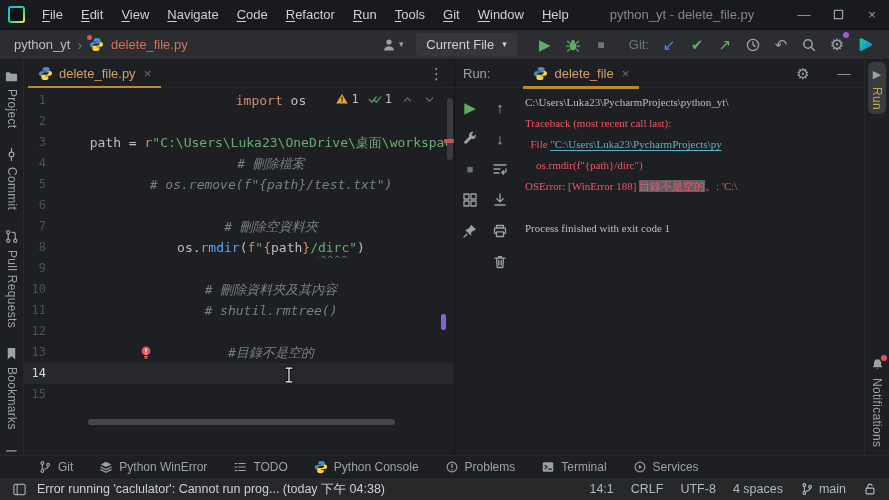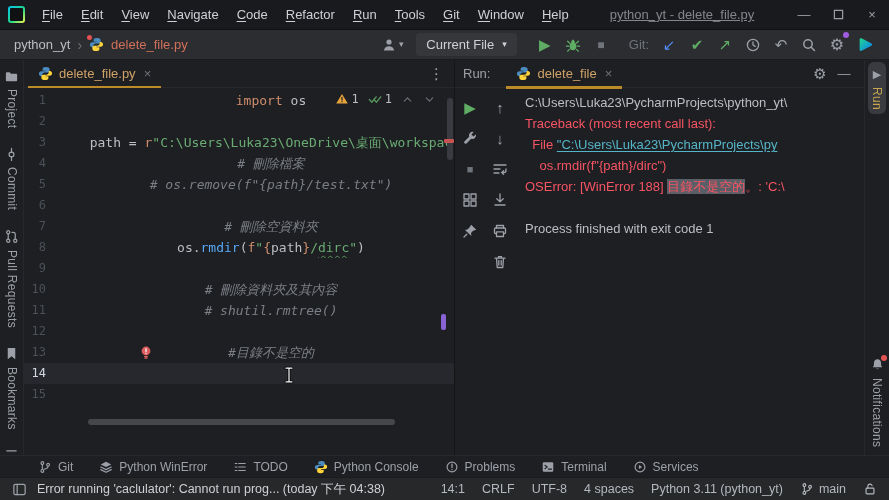--- a/index.html
+++ b/index.html
@@ -9,21 +9,21 @@
   .mono{font-family:"DejaVu Sans Mono",monospace;}
   
   .titlebar{position:absolute;left:0;top:0;width:889px;height:30px;background:#191A1D;
             display:flex;align-items:center;border-bottom:1px solid #111214;box-sizing:border-box;}
   .pclogo{width:17px;height:17px;margin:0 10px 0 8px;border-radius:3px;position:relative;flex:0 0 auto;
           background:linear-gradient(135deg,#07C3F2,#21D789 55%,#FCF84A);}
   .pclogo::after{content:"";position:absolute;inset:2px;background:#101113;border-radius:1px;}
   .menus{display:flex;align-items:center;gap:4px;}
   .menu-item{padding:3px 7px;color:#CED0D6;cursor:default;border-radius:4px;}
   .menu-item u{text-decoration:underline;text-underline-offset:2px;}
-  .wintitle{margin-left:34px;color:#83868C;white-space:nowrap;text-decoration:underline;}
+  .wintitle{margin-left:34px;color:#83868C;white-space:nowrap;}
   .winctrls{margin-left:auto;display:flex;align-items:center;gap:0;}
   .wc{width:34px;height:30px;display:flex;align-items:center;justify-content:center;color:#9DA0A8;font-size:13px;}
   
   .toolbar{position:absolute;left:0;top:30px;width:889px;height:30px;background:#2B2D30;
            display:flex;align-items:center;border-bottom:1px solid #1A1B1E;box-sizing:border-box;}
   .crumbs{display:flex;align-items:center;gap:7px;margin-left:14px;}
   .crumb-sep{color:#6F737A;font-size:14px;}
   .file-crumb{color:#D2705A;}
   .pyic{position:relative;width:15px;height:15px;display:inline-flex;flex:0 0 auto;}
   .pyic svg{width:15px;height:15px;}
@@ -77,28 +77,28 @@
                color:#BCBEC4;font-size:12px;background:#1E1F22;padding:1px 4px;border-radius:4px;}
   .insp-item{display:flex;align-items:center;gap:3px;}
   .hscroll{position:absolute;left:64px;top:331px;width:307px;height:6px;background:#45474A;border-radius:3px;}
   .vthumb{position:absolute;right:1px;top:10px;width:6px;height:62px;background:#393B40;border-radius:3px;}
   .mark-red{position:absolute;left:420px;top:51px;width:10px;height:4px;background:#C75450;border-radius:1px;}
   .mark-purple{position:absolute;left:417px;top:226px;width:5px;height:16px;background:#8A63D2;border-radius:2px;}
   .ibeam{position:absolute;left:259px;top:278px;width:12px;height:18px;}
   
   .run-col{width:409px;display:flex;flex-direction:column;box-sizing:border-box;background:#1E1F22;}
   .runhdr{height:28px;flex:0 0 28px;display:flex;align-items:center;border-bottom:1px solid #26282B;
-          box-sizing:border-box;padding:0 8px;}
+          box-sizing:border-box;padding:0 8px;gap:17px;}
   .runhdr-label{color:#9DA0A8;margin-right:16px;}
   .runhdr .tbtn{min-width:24px;}
   .runbody{flex:1;display:flex;position:relative;}
   .rtools{width:30px;display:flex;flex-direction:column;align-items:center;padding-top:10px;gap:13px;color:#9DA0A8;}
   .rtools .rt{width:18px;height:18px;display:flex;align-items:center;justify-content:center;}
   .rtools svg{width:16px;height:16px;}
-  .console{flex:1;padding:4px 0 0 10px;overflow:hidden;font-family:Liberation Sans, sans-serif;font-size:13px;}
+  .console{flex:1;padding:4px 0 0 10px;overflow:hidden;font-family:Liberation Serif, serif;font-size:11px;}
   .c-row{height:21px;line-height:21px;white-space:pre;overflow:hidden;}
   .out{color:#BCBEC4;} .err{color:#F75464;}
   .link{color:#55B5C8;text-decoration:underline;text-underline-offset:2px;}
   .hl{background:#5A5E66;}
   
   .bottombar{position:absolute;left:0;top:455px;width:889px;height:22px;background:#1E1F22;
              border-top:1px solid #26282B;box-sizing:border-box;display:flex;align-items:center;
              gap:26px;padding-left:38px;font-size:12px;color:#9DA0A8;}
   .bb-item{display:flex;align-items:center;gap:6px;}
   .bb-item svg{width:14px;height:14px;}
@@ -567,21 +567,20 @@
     <svg class="lineic toolwin-ic" viewBox="0 0 16 16">
         <rect x="2" y="2.5" width="12" height="11" rx="1.5"></rect>
         <path d="M5.5 2.5v11"></path>
       </svg>
     <span class="sb-msg">Error running 'caclulator': Cannot run prog... (today 下午 04:38)</span>
     <div class="sb-right">
       <span class="sb-item">14:1</span>
       <span class="sb-item">CRLF</span>
       <span class="sb-item">UTF-8</span>
       <span class="sb-item">4 spaces</span>
-      <span class="sb-item">Python 3.11 (python_yt)</span>
       <span class="sb-item">
         <svg class="lineic" viewBox="0 0 16 16">
             <circle cx="5" cy="3.5" r="1.6"></circle>
             <circle cx="5" cy="12.5" r="1.6"></circle>
             <circle cx="11.5" cy="5.5" r="1.6"></circle>
             <path d="M5 5.1v5.8M11.5 7.1c0 2.4-2 2.9-4.5 3.4"></path>
           </svg>
         <span>main</span>
       </span>
       <span class="sb-item">

